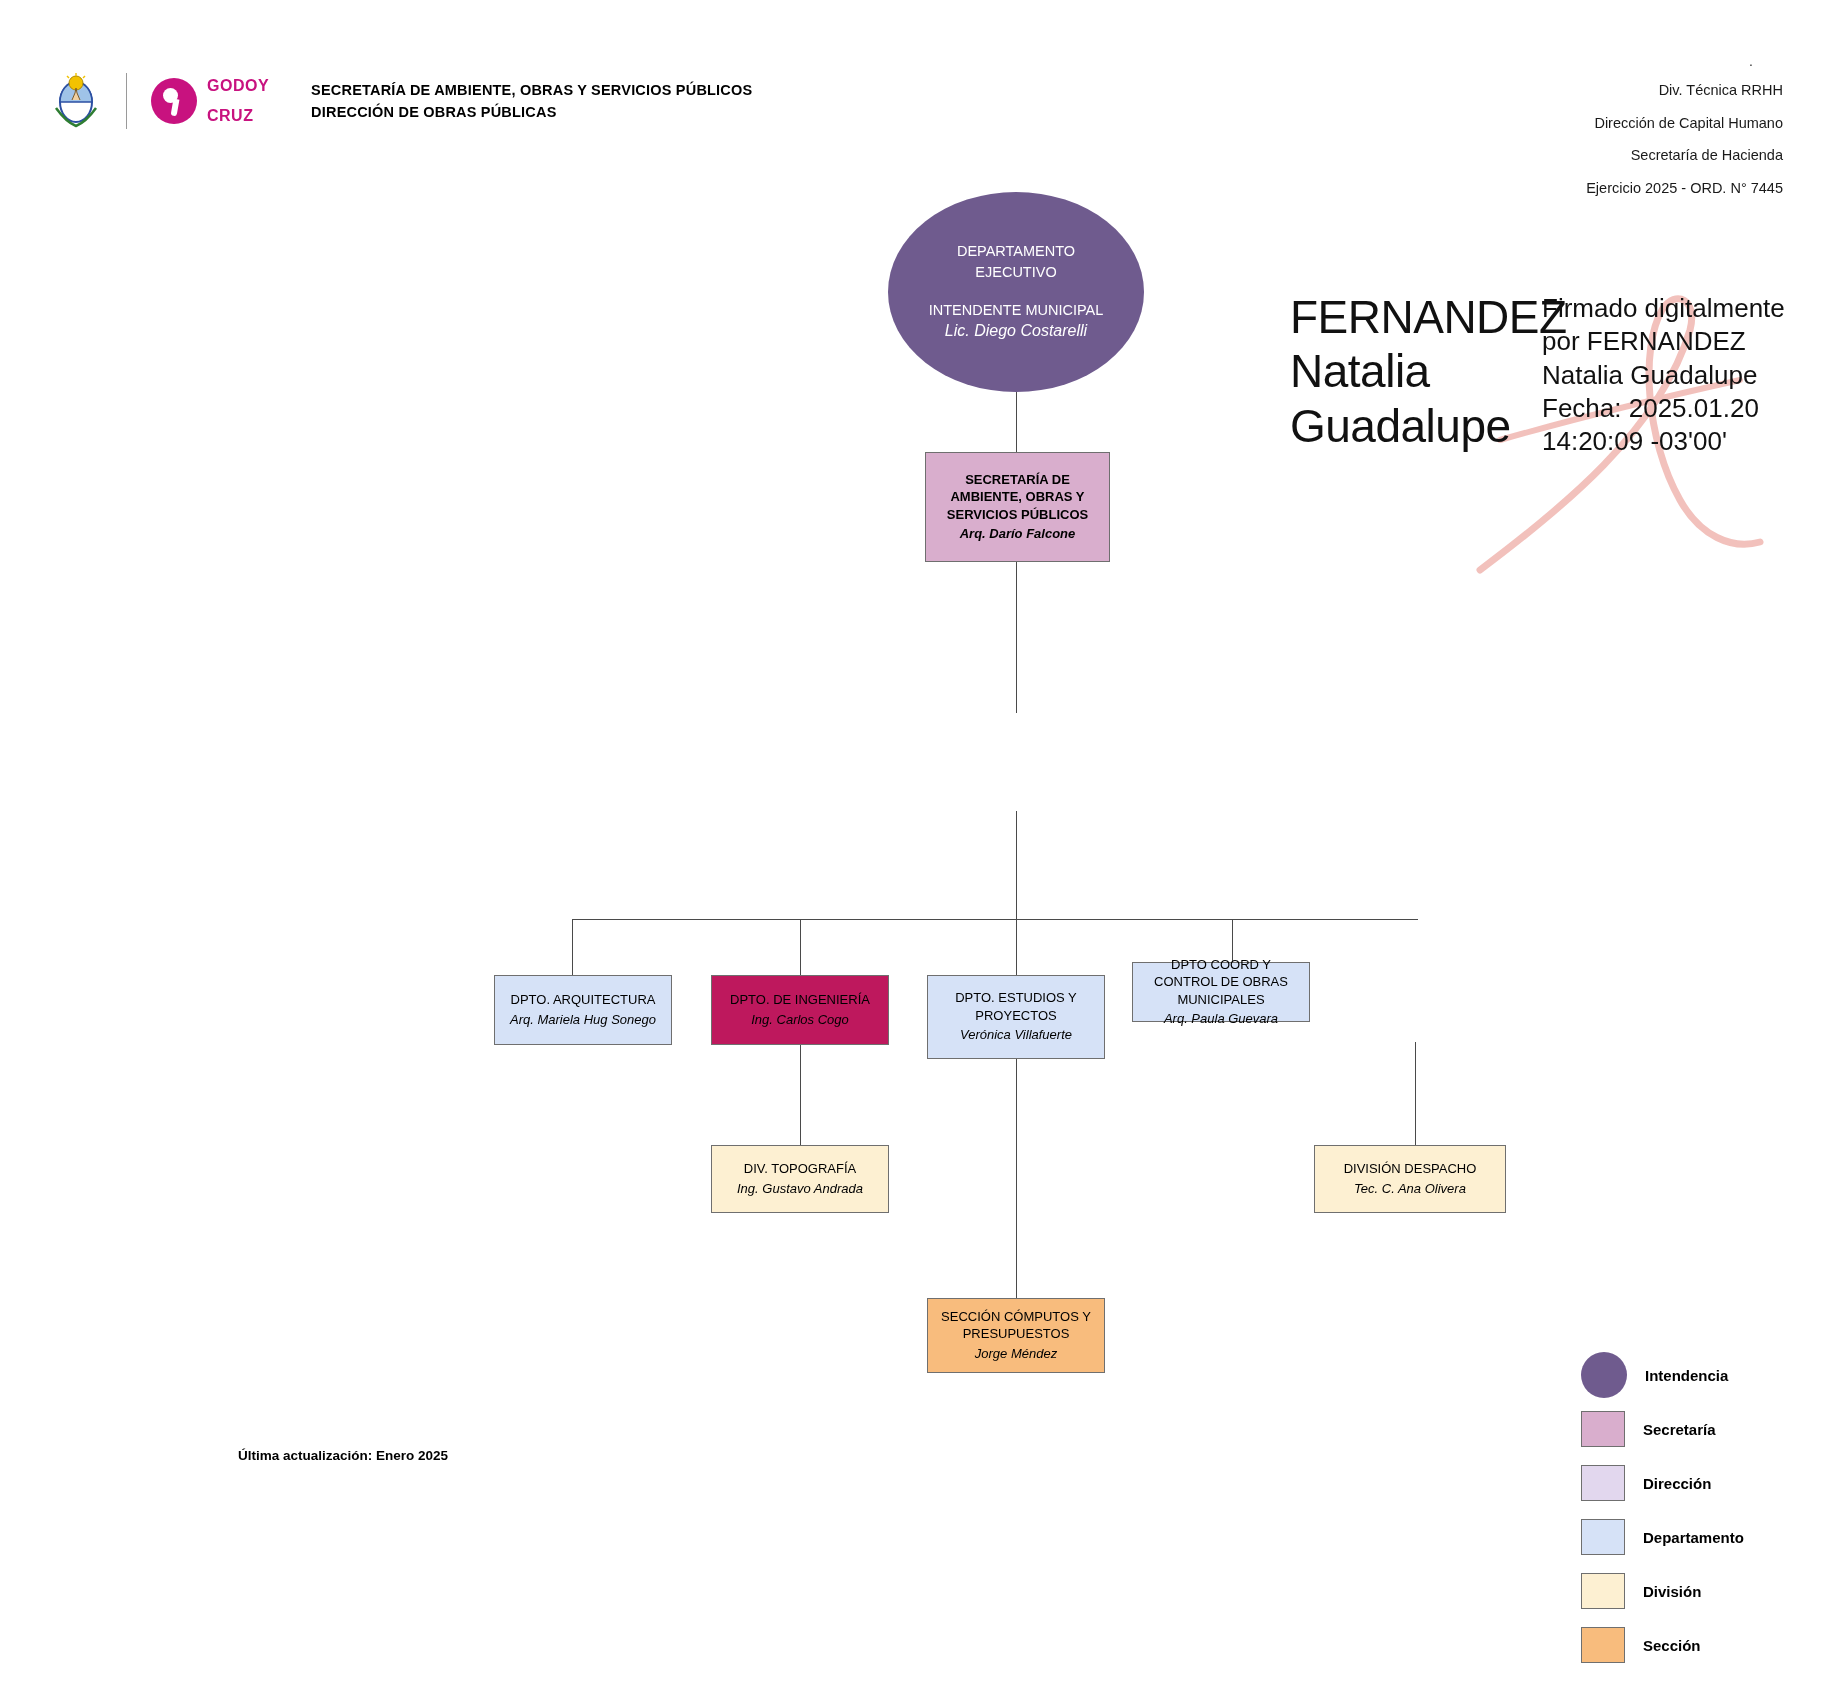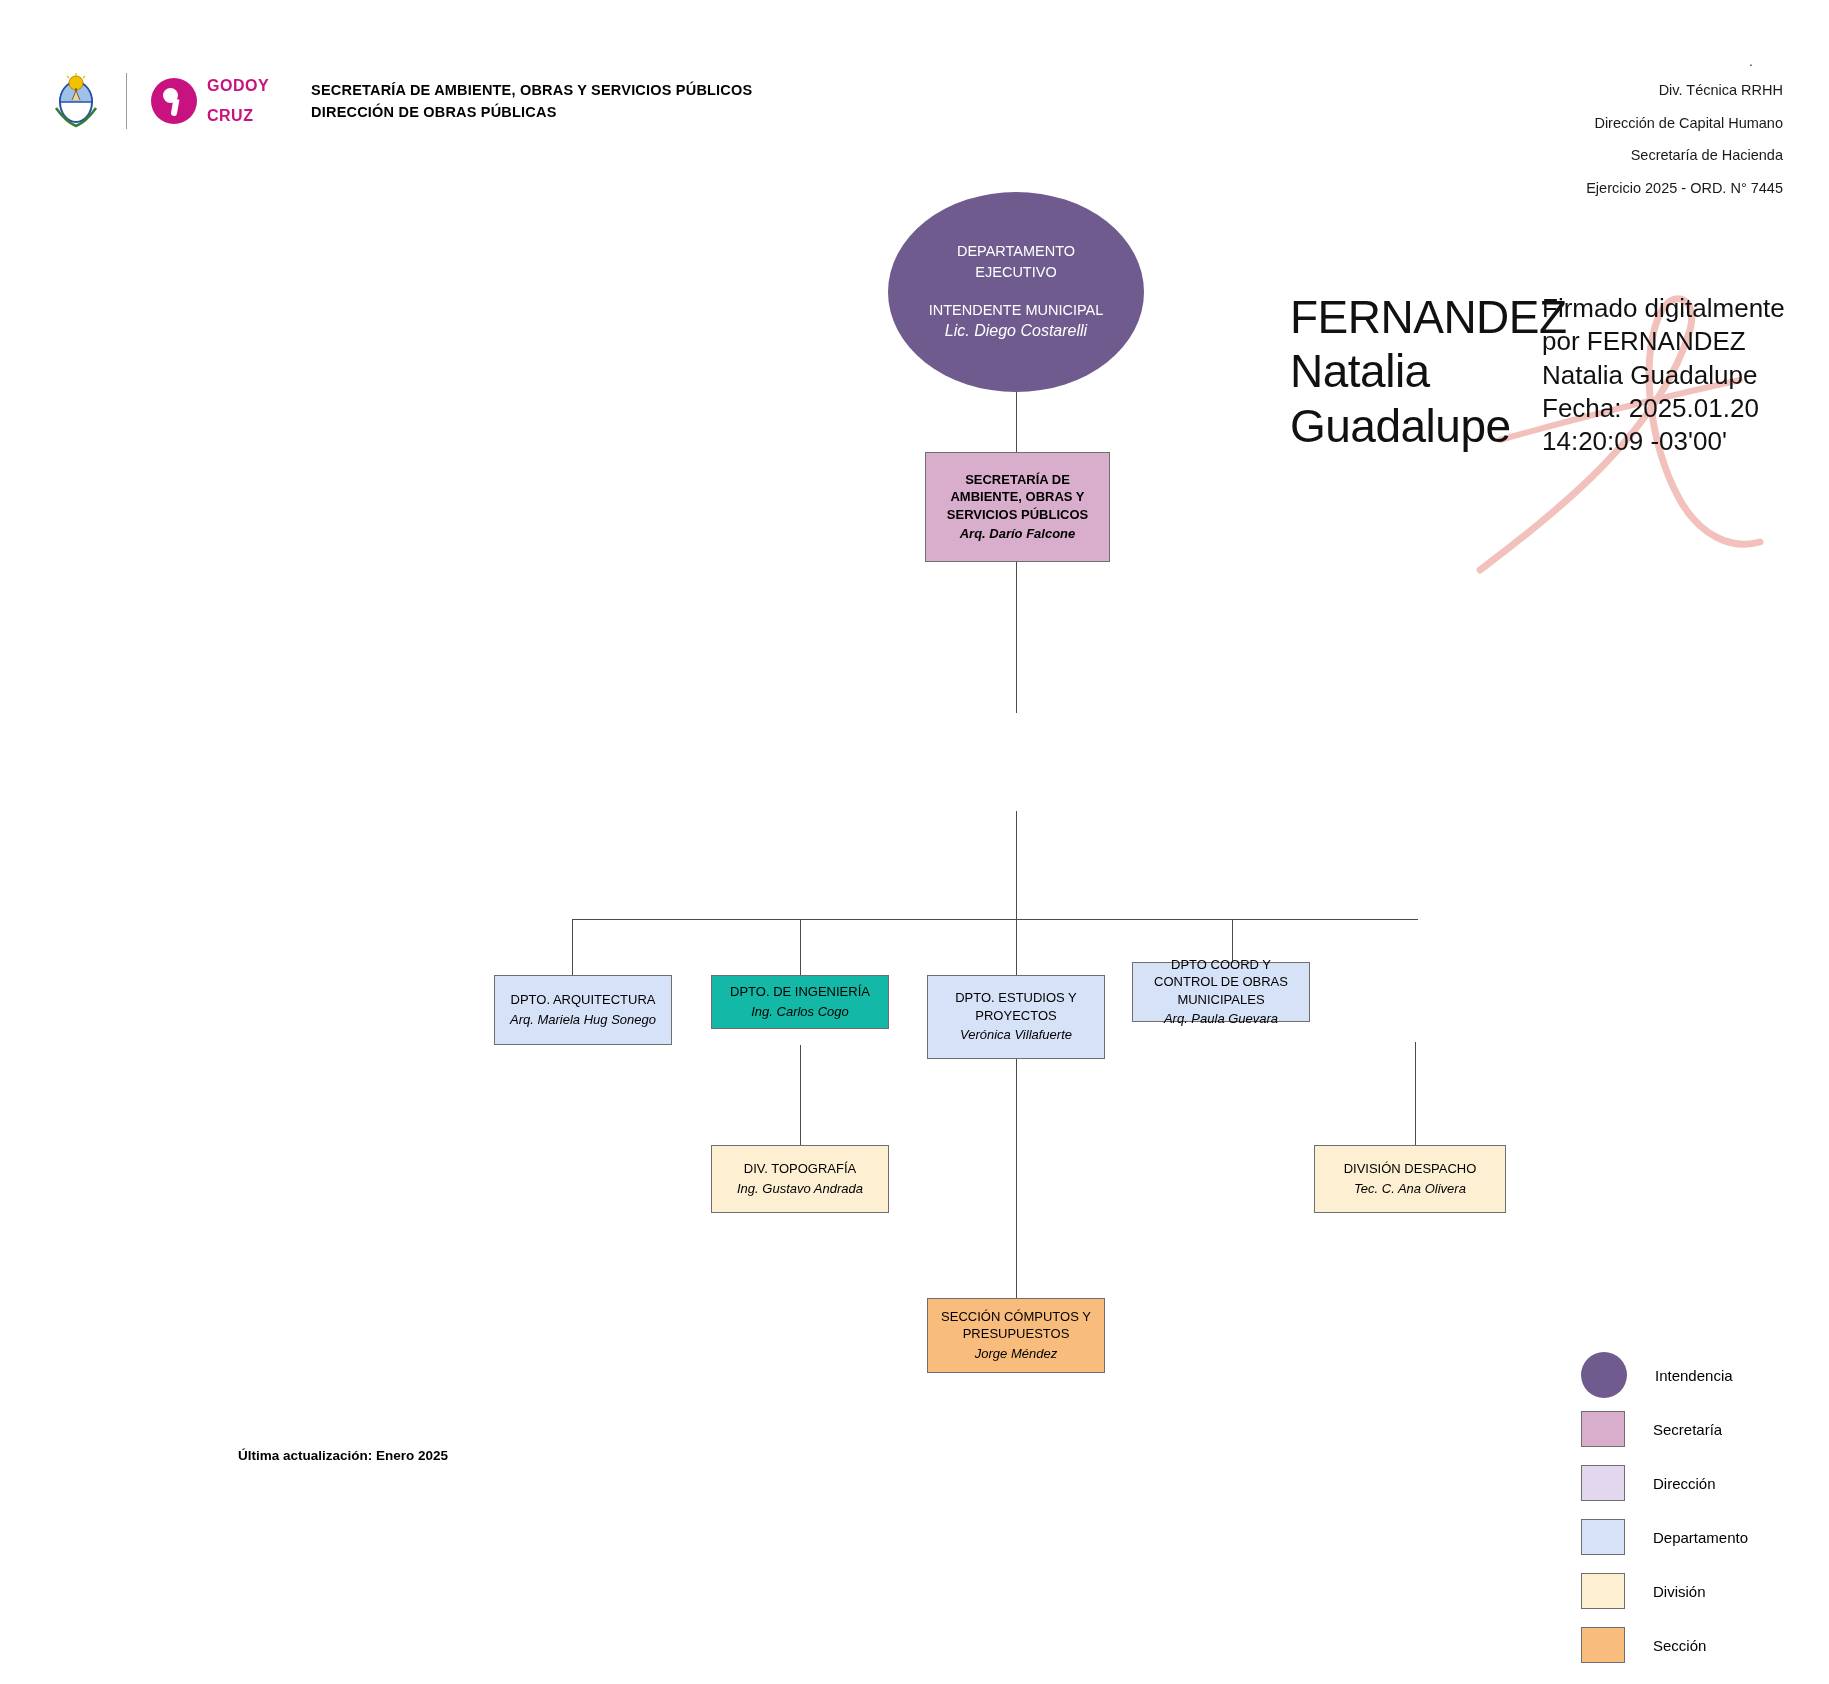--- a/index.html
+++ b/index.html
@@ -218,22 +218,23 @@
     border: 1px solid #6f6f6f;
     flex: 0 0 auto;
   }
   .legend-swatch.circle {
     border-radius: 50%;
     width: 46px;
     height: 46px;
     border: none;
   }
   .legend-label {
-    margin-left: 28px;
+    margin-left: 18px;
     font-size: 15px;
+    font-weight: bold;
   }
 
   .footnote {
     position: absolute;
     left: 238px;
     top: 1448px;
     font-size: 13.5px;
     font-weight: bold;
   }
 </style>
@@ -312,21 +313,21 @@
     <div class="t">SECRETARÍA DE AMBIENTE, OBRAS Y SERVICIOS PÚBLICOS</div>
     <div class="p">Arq. Darío Falcone</div>
   </div>
 
 
   <div class="node" style="left:494px; top:975px; width:178px; height:70px; background:#d6e2f7;">
     <div class="t">DPTO. ARQUITECTURA</div>
     <div class="p">Arq. Mariela Hug Sonego</div>
   </div>
 
-  <div class="node" style="left:711px; top:975px; width:178px; height:54px; background:#14b8a6;">
+  <div class="node" style="left:711px; top:975px; width:178px; height:70px; background:#be185d;">
     <div class="t">DPTO. DE INGENIERÍA</div>
     <div class="p">Ing. Carlos  Cogo</div>
   </div>
 
   <div class="node" style="left:927px; top:975px; width:178px; height:84px; background:#d6e2f7;">
     <div class="t">DPTO. ESTUDIOS Y PROYECTOS</div>
     <div class="p">Verónica Villafuerte</div>
   </div>
 
   <div class="node" style="left:1132px; top:962px; width:178px; height:60px; background:#d6e2f7;justify-content:center;">

